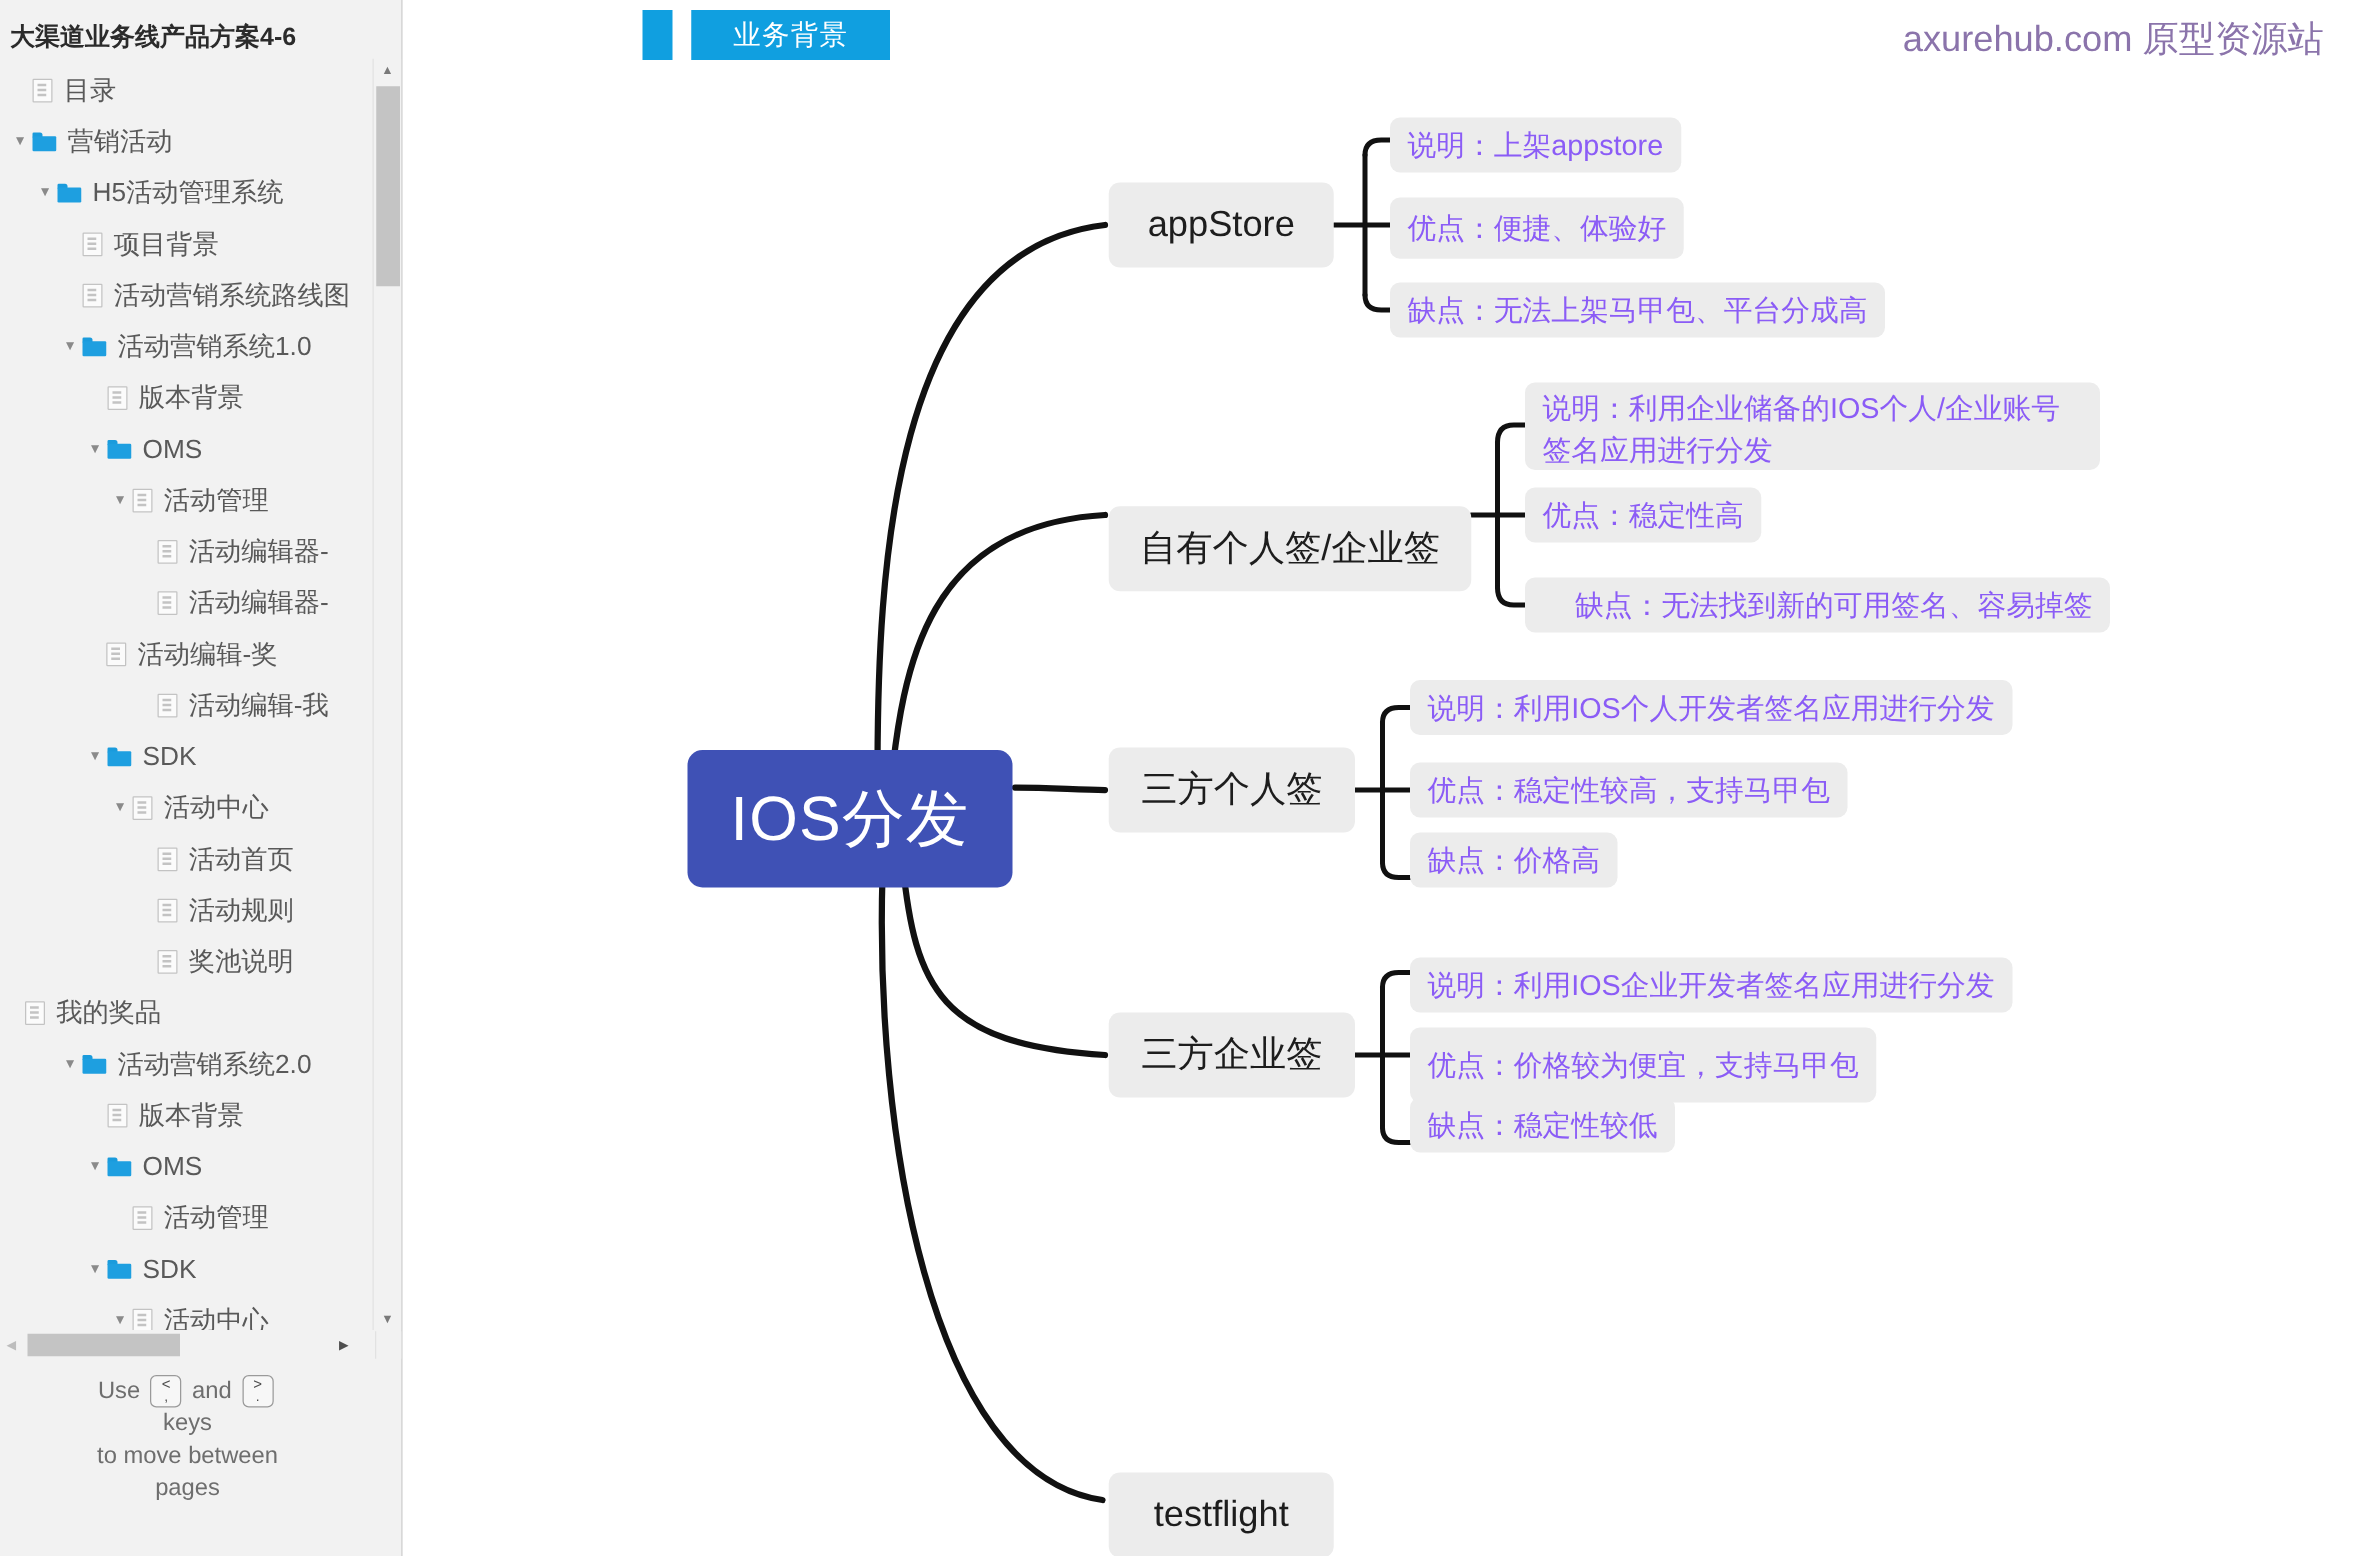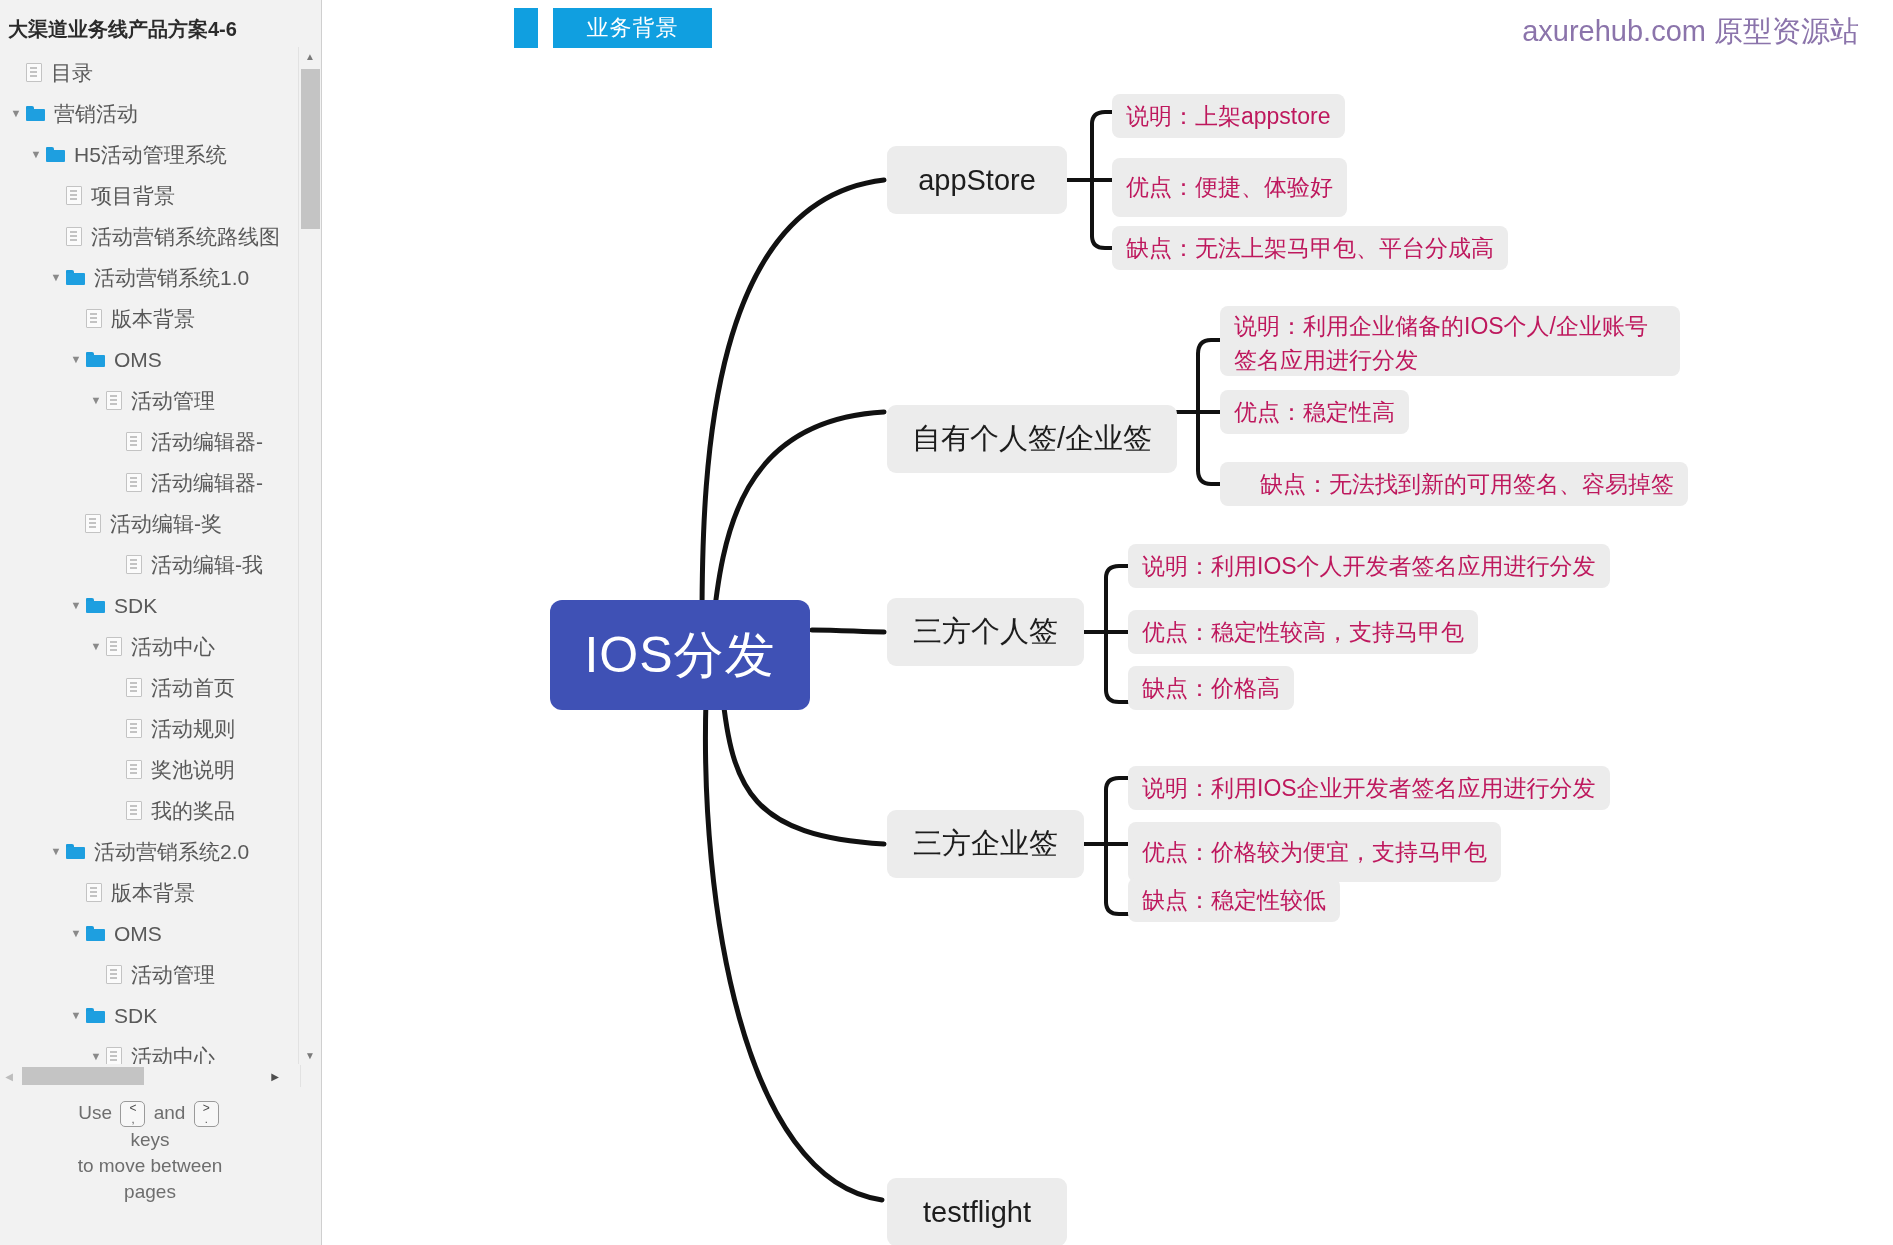--- a/index.html
+++ b/index.html
@@ -251,21 +251,21 @@
   }
   .node-branch {
     background: #ececec;
     color: #1d1d1d;
     font-size: 29px;
     justify-content: center;
     font-weight: 500;
   }
   .node-leaf {
     background: #ececec;
-    color: #be185d;
+    color: #8b5cf6;
     font-size: 23px;
     padding: 0 14px;
     border-radius: 8px;
   }
   .node-leaf.two-line {
     white-space: normal;
     line-height: 34px;
     padding-top: 3px;
     padding-bottom: 8px;
     align-items: flex-start;
@@ -450,21 +450,21 @@
         <span class="tw-arrow empty">▼</span>
         <span class="tw-icon">
           <span class="ico-page">
             <i></i>
             <i></i>
             <i></i>
           </span>
         </span>
         <span class="tw-label">奖池说明</span>
       </div>
-      <div class="tree-row" style="padding-left: 106px;">
+      <div class="tree-row" style="">
         <span class="tw-arrow empty">▼</span>
         <span class="tw-icon">
           <span class="ico-page">
             <i></i>
             <i></i>
             <i></i>
           </span>
         </span>
         <span class="tw-label">我的奖品</span>
       </div>
@@ -601,21 +601,21 @@
       <path d="M 784 790 Q 784 778 797 778 L 806 778"></path>
       <path d="M 784 844 L 806 844"></path>
       <path d="M 784 902 Q 784 914 797 914 L 806 914"></path>
     </g>
   </svg>
 
   <div class="node node-root" style="left:228px; top:600px; width:260px; height:110px;">IOS分发</div>
 
   <div class="node node-branch" style="left:565px; top:146px; width:180px; height:68px;">appStore</div>
   <div class="node node-leaf" style="left:790px; top:94px; height:44px;">说明：上架appstore</div>
-  <div class="node node-leaf" style="left:790px; top:158px; height:59px;">优点：便捷、体验好</div>
+  <div class="node node-leaf" style="left:790px; top:158px; height:49px;">优点：便捷、体验好</div>
   <div class="node node-leaf" style="left:790px; top:226px; height:44px;">缺点：无法上架马甲包、平台分成高</div>
 
   <div class="node node-branch" style="left:565px; top:378px; width:290px; height:68px;margin-top:27px;">自有个人签/企业签</div>
   <div class="node node-leaf two-line" style="left:898px; top:306px; width:460px; height:70px;">说明：利用企业储备的IOS个人/企业账号签名应用进行分发</div>
   <div class="node node-leaf" style="left:898px; top:390px; height:44px;">优点：稳定性高</div>
   <div class="node node-leaf" style="left:898px; top:462px; height:44px;padding-left:40px;">缺点：无法找到新的可用签名、容易掉签</div>
 
   <div class="node node-branch" style="left:565px; top:598px; width:197px; height:68px;">三方个人签</div>
   <div class="node node-leaf" style="left:806px; top:544px; height:44px;">说明：利用IOS个人开发者签名应用进行分发</div>
   <div class="node node-leaf" style="left:806px; top:610px; height:44px;">优点：稳定性较高，支持马甲包</div>

